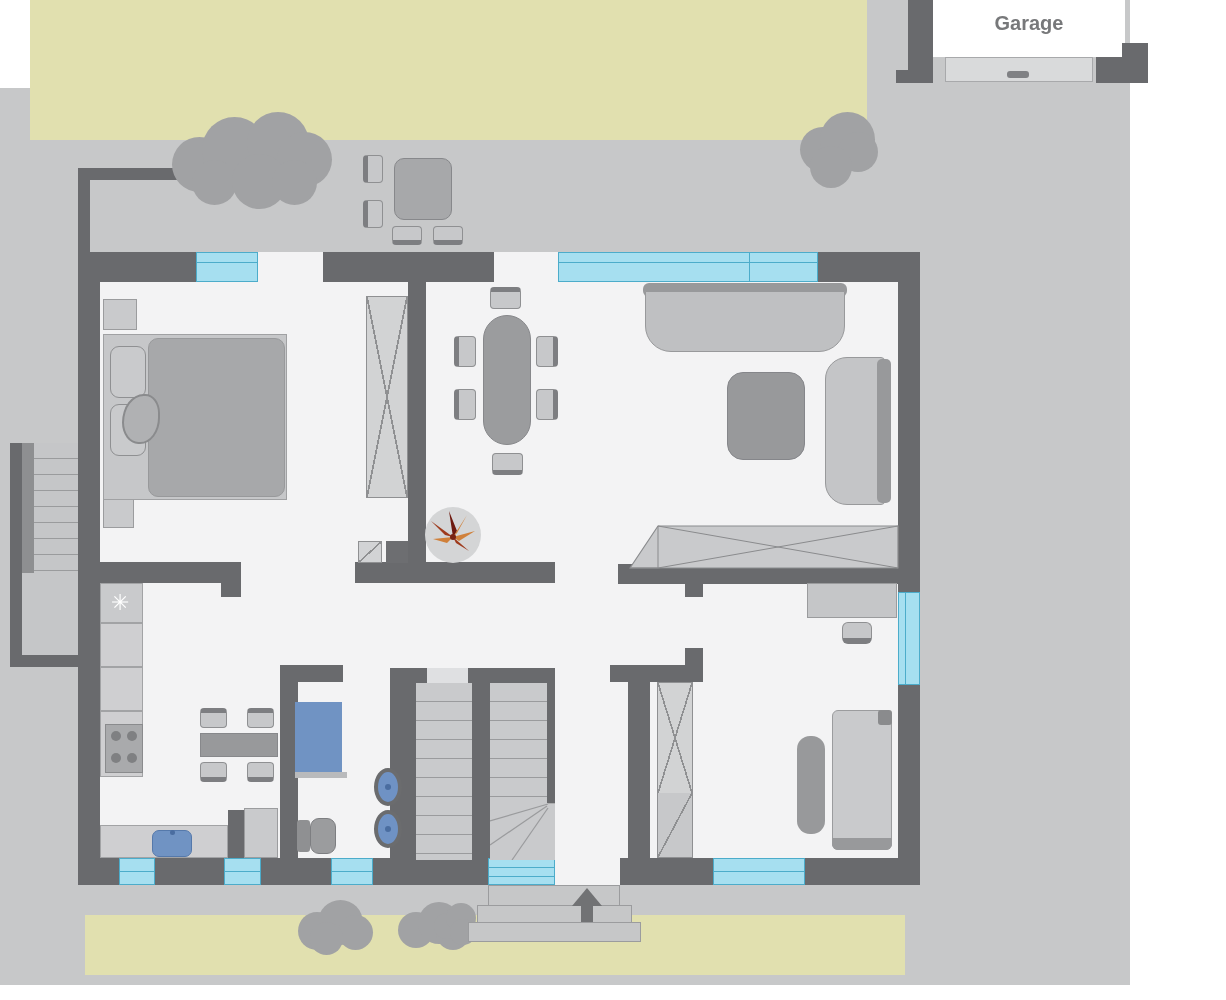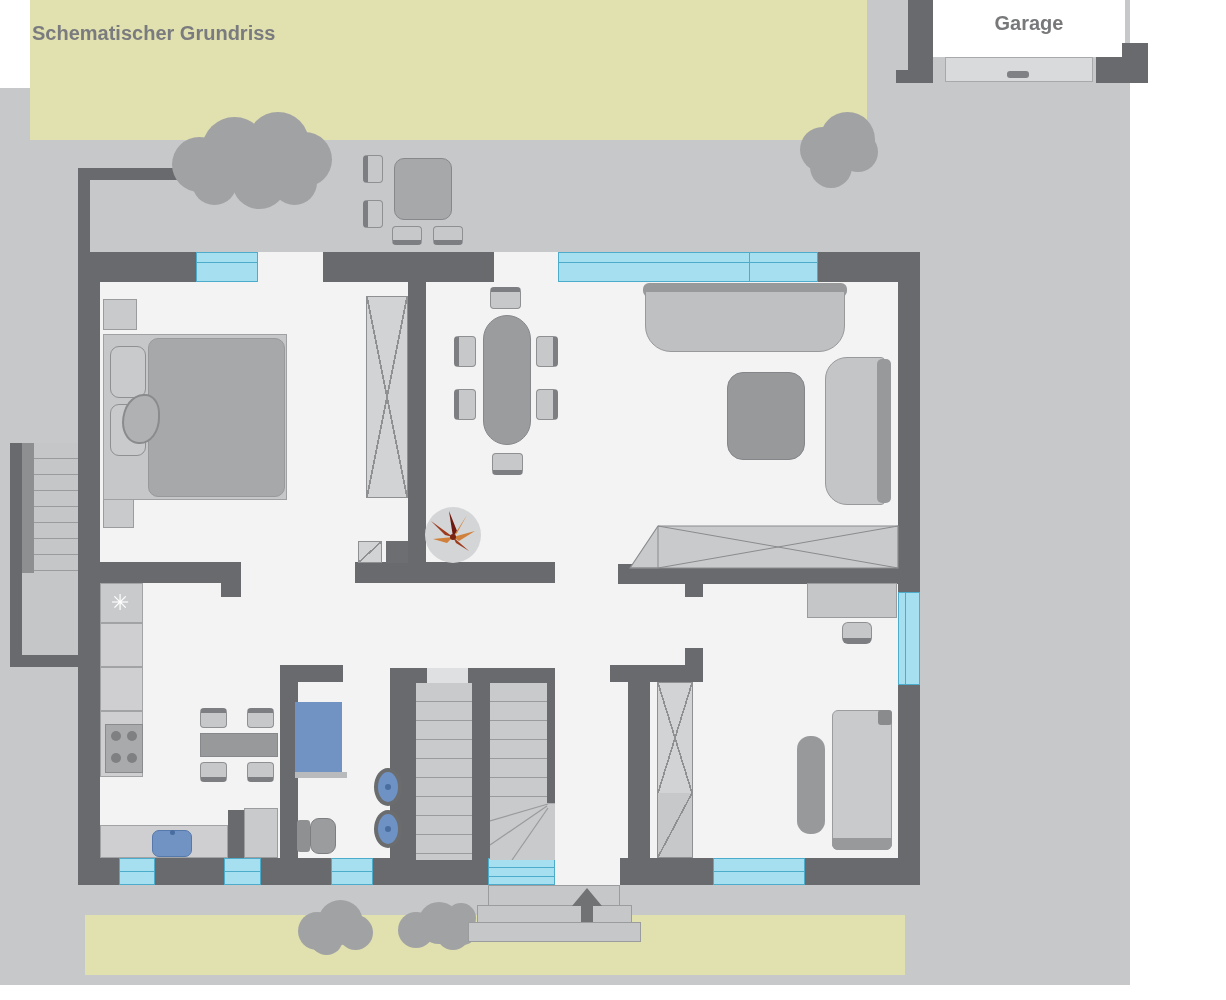--- a/index.html
+++ b/index.html
@@ -48,21 +48,20 @@
 <body>
 
 <div id="plan">
 
   <div class="ground" style="left:0;top:88px;width:1130px;height:897px;"></div>
   <div class="ground" style="left:867px;top:0;width:263px;height:88px;"></div>
   <div class="garden" style="left:30px;top:0;width:837px;height:140px;"></div>
   <div class="garden" style="left:85px;top:915px;width:820px;height:60px;"></div>
 
   <div class="title">
-    <div>Schematischer Grundriss</div>
   </div>
 
   <div class="abs" style="left:933px;top:0;width:192px;height:57px;background:#ffffff;"></div>
   <div class="garage-label">Garage</div>
   <div class="wall" style="left:908px;top:0;width:25px;height:83px;"></div>
   <div class="wall" style="left:896px;top:70px;width:25px;height:13px;"></div>
   <div class="wall" style="left:1122px;top:43px;width:26px;height:40px;"></div>
   <div class="wall" style="left:1096px;top:57px;width:26px;height:26px;"></div>
   <div class="abs" style="left:945px;top:57px;width:148px;height:25px;background:#d9dadb;border:1px solid #a8a9ab;box-sizing:border-box;"></div>
   <div class="abs" style="left:1007px;top:71px;width:22px;height:7px;background:#808184;border-radius:3px;"></div>

